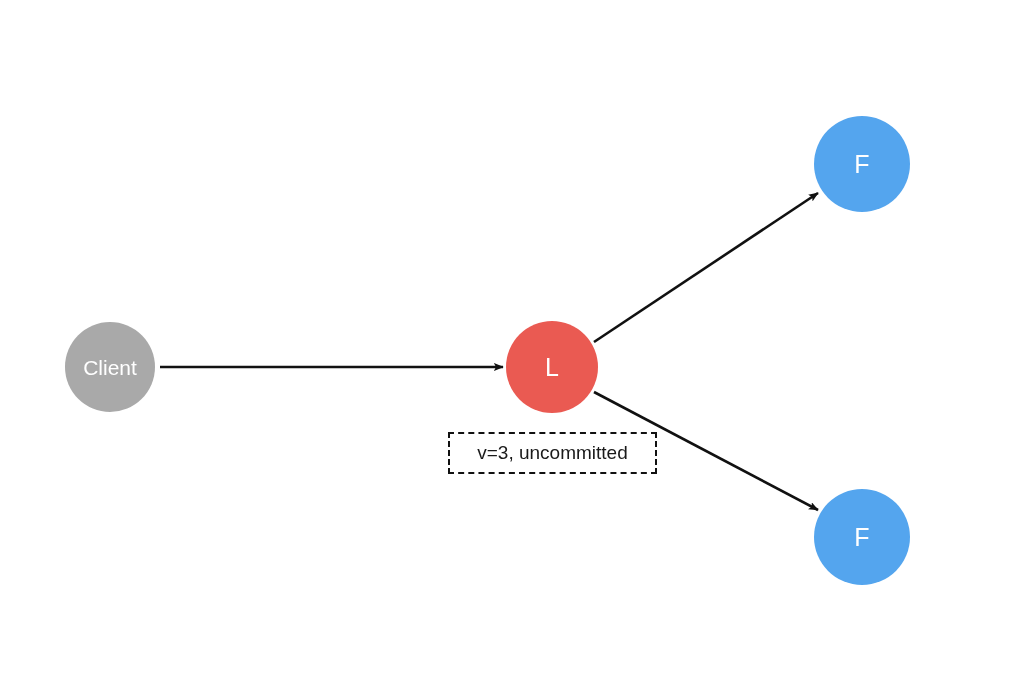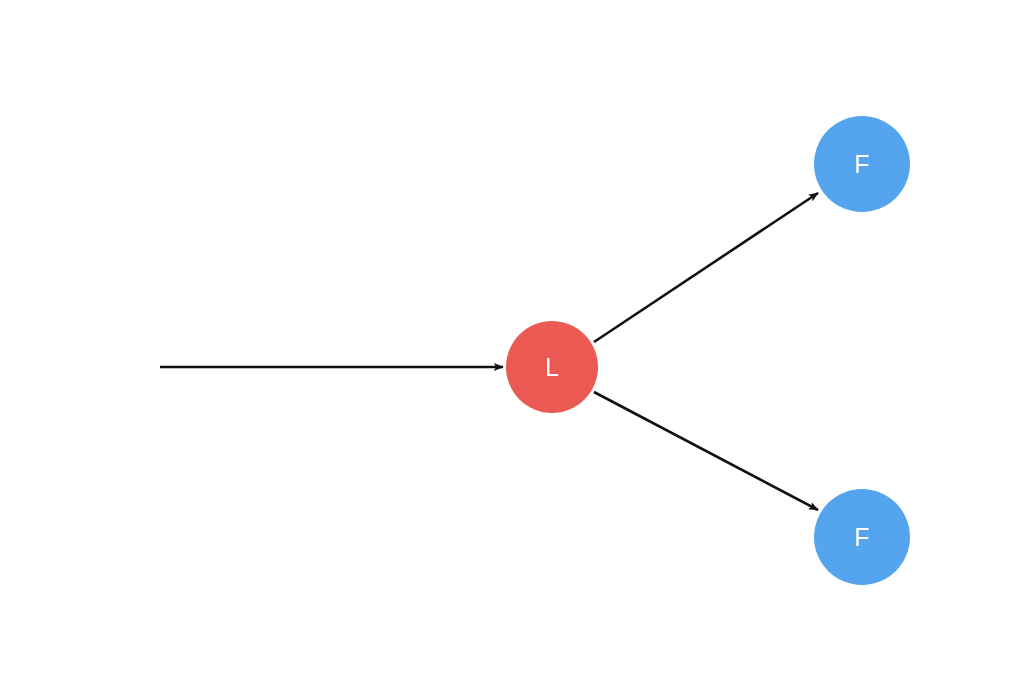--- a/index.html
+++ b/index.html
@@ -117,28 +117,34 @@
       </marker>
     </defs>
 
     <line x1="160" y1="367" x2="503" y2="367" stroke="#111111" stroke-width="2.6" marker-end="url(#arrowhead)"></line>
 
     <line x1="594" y1="342" x2="818" y2="193" stroke="#111111" stroke-width="2.6" marker-end="url(#arrowhead)"></line>
 
     <line x1="594" y1="392" x2="818" y2="510" stroke="#111111" stroke-width="2.6" marker-end="url(#arrowhead)"></line>
   </svg>
 
+  <div class="node-circle" id="node-client">
+    <span class="node-label">Client</span>
+  </div>
 
   <div class="node-circle" id="node-leader">
     <span class="node-label">L</span>
   </div>
 
   <div class="node-circle" id="node-follower-top">
     <span class="node-label">F</span>
   </div>
 
   <div class="node-circle" id="node-follower-bottom">
     <span class="node-label">F</span>
   </div>
 
 
+  <div id="state-box">
+    <span class="state-text">v=3, uncommitted</span>
+  </div>
 
 </div>
 
 </body></html>

